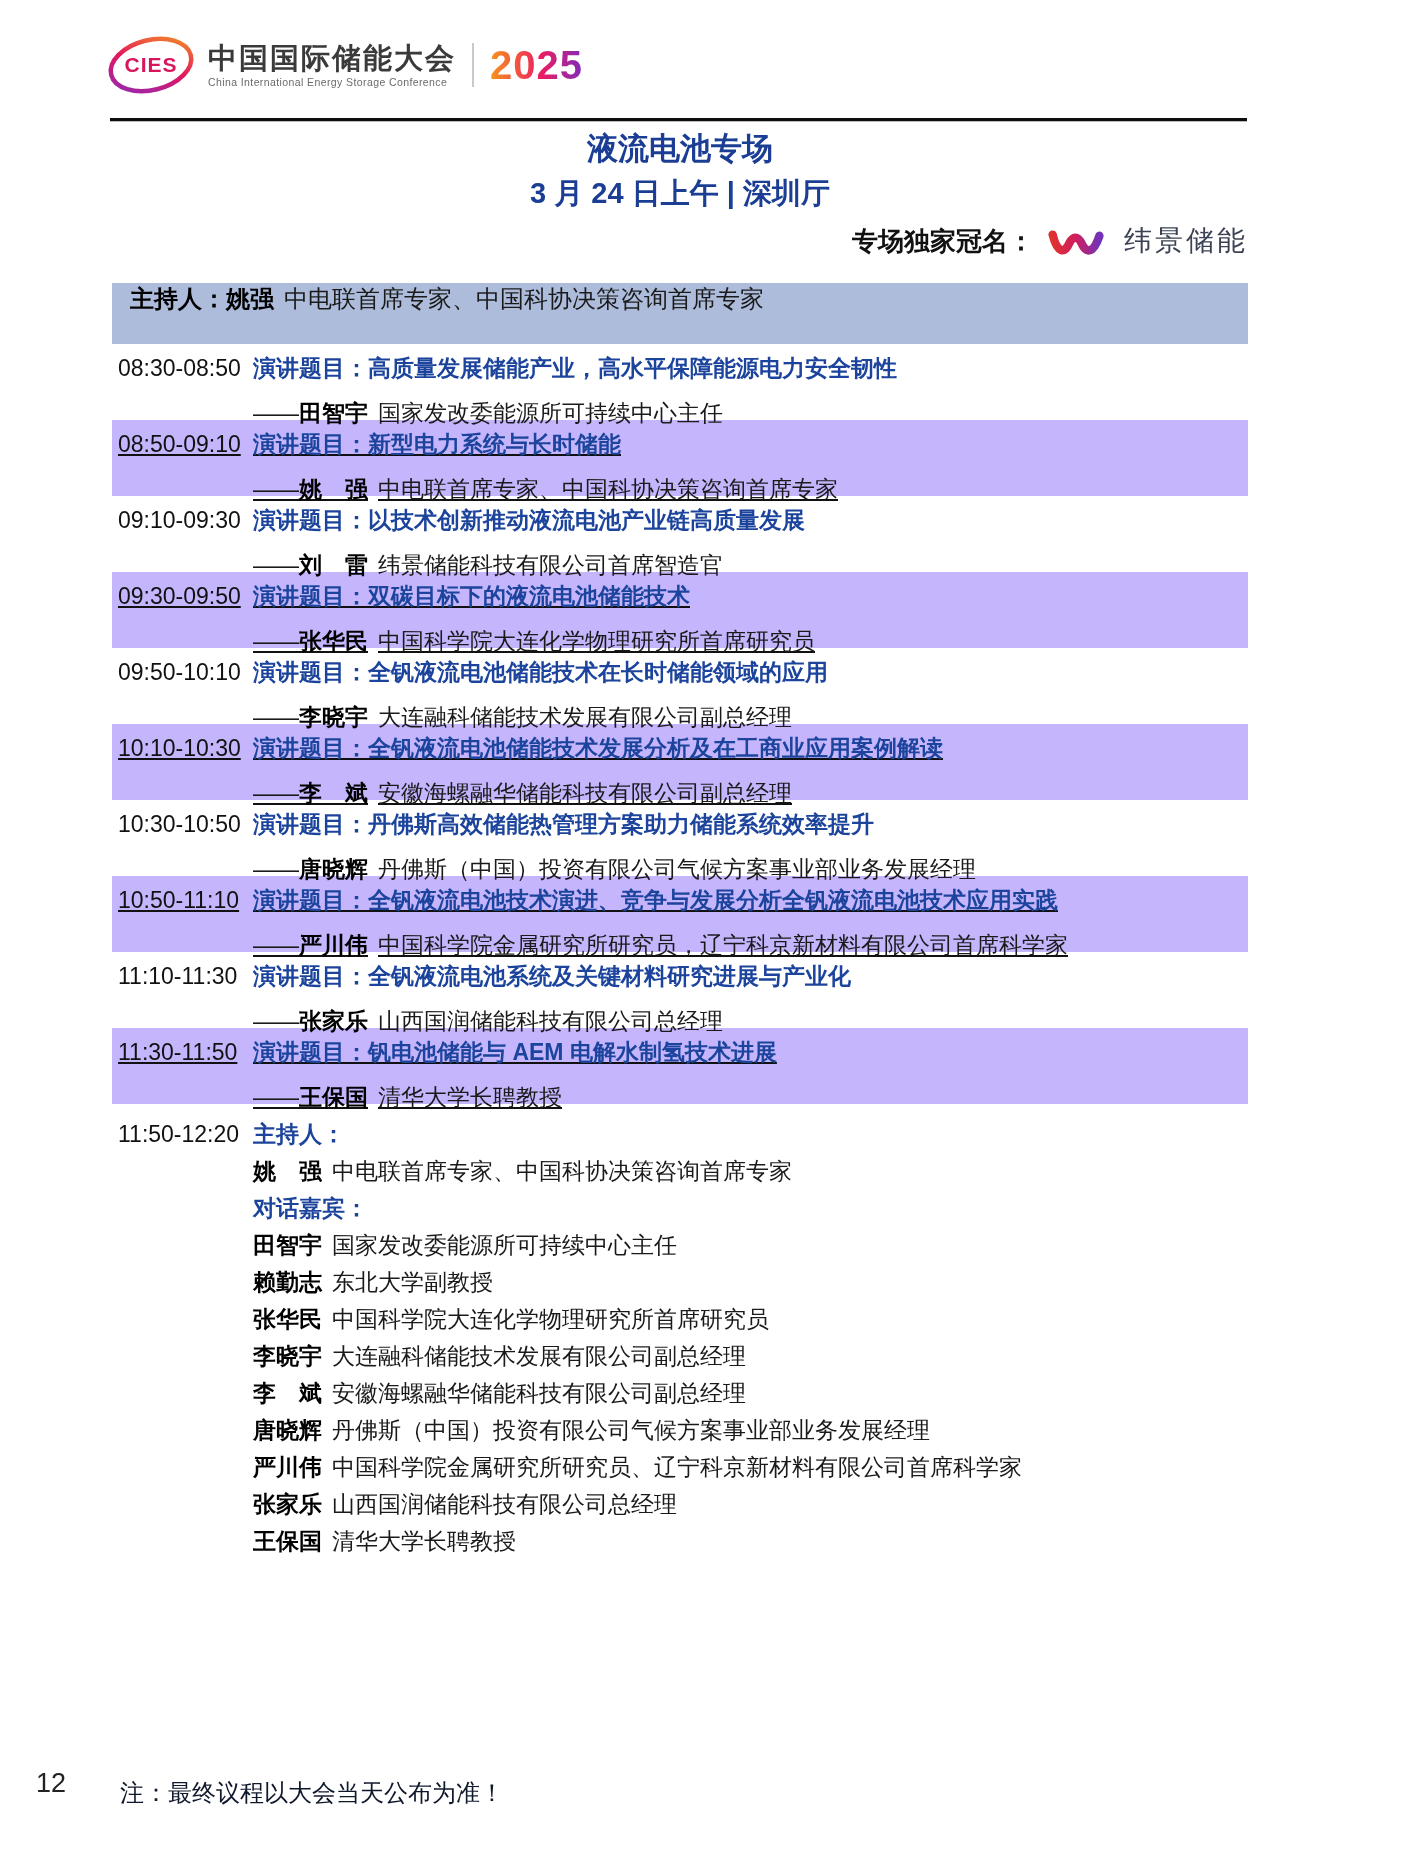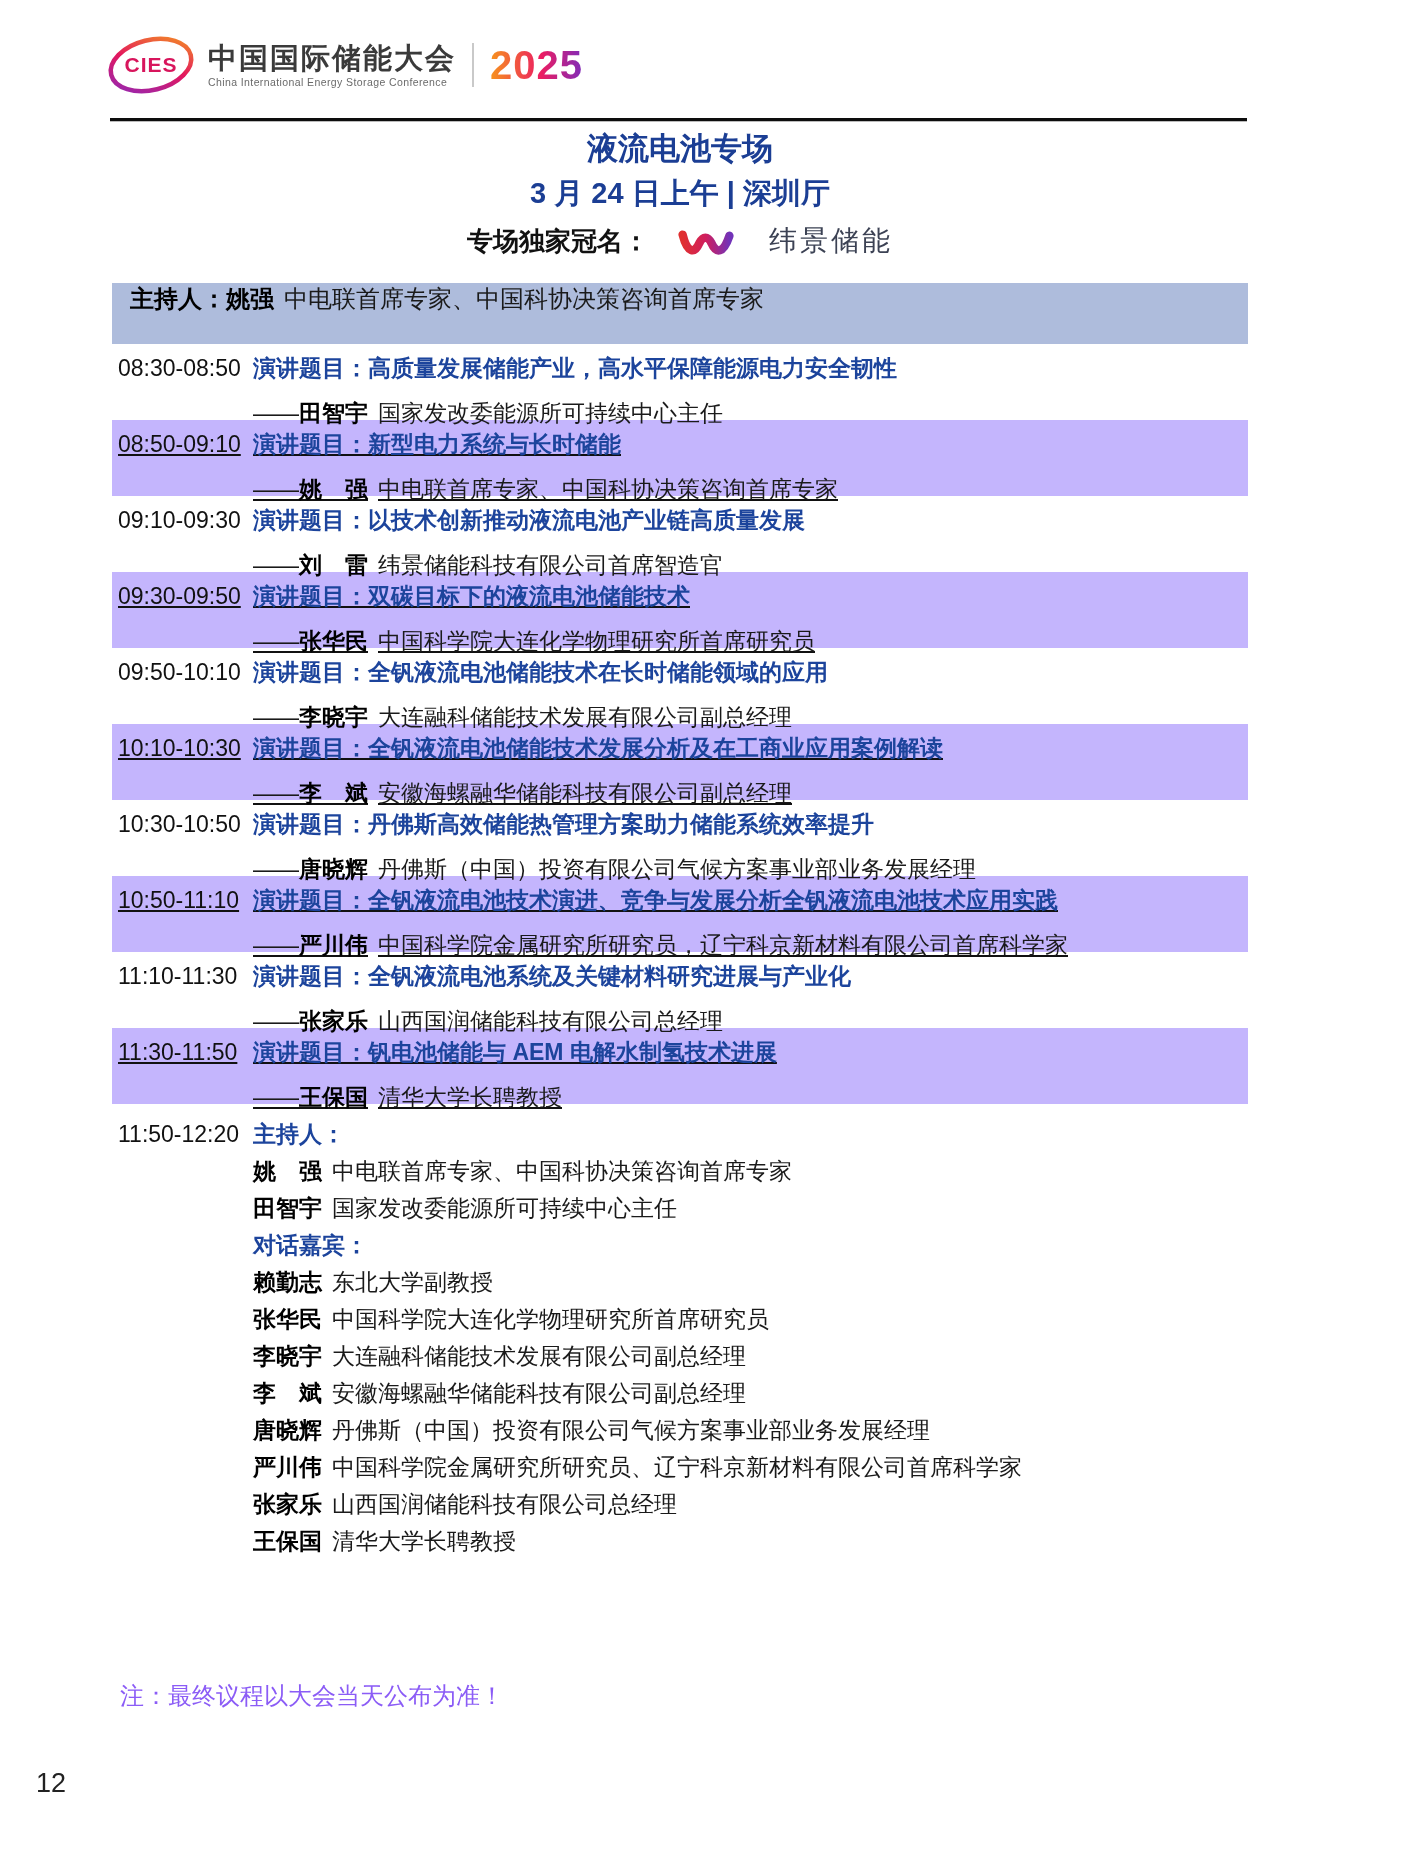--- a/index.html
+++ b/index.html
@@ -39,21 +39,21 @@
   .content{position:absolute;left:112px;top:0;width:1136px;}
   .spacer-top{height:131px;}
   .session-title{
     text-align:center;font-size:31px;font-weight:800;color:#1b3e94;line-height:36px;
   }
   .session-when{
     text-align:center;font-size:29px;font-weight:800;color:#1b3e94;line-height:34px;margin-top:9px;
   }
   .sponsor-line{
     margin-top:10px;height:42px;
-    display:flex;align-items:center;justify-content:center;gap:27px;
+    display:flex;align-items:center;justify-content:flex-end;gap:12px;
   }
   .sponsor-prefix{font-size:26px;font-weight:800;color:#111;}
   .wave-logo{flex:0 0 auto;margin-top:4px;}
   .sponsor-name{font-size:28px;font-weight:500;color:#3c4254;letter-spacing:3px;}
   
   .host-row{
     margin-top:21px;height:61px;background:#aebcdc;
     display:flex;align-items:flex-start;padding-left:18px;box-sizing:border-box;
     font-size:24px;
   }
@@ -71,21 +71,21 @@
   .talk .speaker .aff,.panel .aff{margin-left:10px;margin-top:10px;}
   
   .panel{
     display:grid;grid-template-columns:141px 1fr;
     padding-top:12px;box-sizing:border-box;
   }
   .panel .time{font-size:23px;color:#111;padding-left:6px;line-height:37px;}
   .panel .pline{font-size:23px;line-height:37px;color:#1a1a1a;}
   .panel .plabel{font-weight:800;color:#1c449c;}
   
-  .note{position:absolute;left:120px;top:1680px;font-size:24px;color:#8b5cf6;}
+  .note{position:absolute;left:120px;top:1777px;font-size:24px;color:#0f172a;}
   .pageno{position:absolute;left:36px;top:1768px;font-size:27px;color:#222;}
 </style>
 </head>
 <body>
 
 <div class="page">
 
   <div class="logo-row">
     <div class="cies-mark">
       <svg viewBox="0 0 90 62" width="90" height="62" aria-hidden="true">
@@ -213,22 +213,22 @@
         <div class="title">演讲题目：钒电池储能与 AEM 电解水制氢技术进展</div>
         <div class="speaker"><span>——</span><b>王保国</b><span class="aff">清华大学长聘教授</span></div>
       </div>
     </div>
 
     <div class="panel">
       <div class="time">11:50-12:20</div>
       <div>
         <div class="pline"><span class="plabel">主持人：</span></div>
         <div class="pline"><b>姚　强</b><span class="aff">中电联首席专家、中国科协决策咨询首席专家</span></div>
+        <div class="pline"><span class="plabel">对话嘉宾：</span></div>
         <div class="pline"><b>田智宇</b><span class="aff">国家发改委能源所可持续中心主任</span></div>
-        <div class="pline"><span class="plabel">对话嘉宾：</span></div>
         <div class="pline"><b>赖勤志</b><span class="aff">东北大学副教授</span></div>
         <div class="pline"><b>张华民</b><span class="aff">中国科学院大连化学物理研究所首席研究员</span></div>
         <div class="pline"><b>李晓宇</b><span class="aff">大连融科储能技术发展有限公司副总经理</span></div>
         <div class="pline"><b>李　斌</b><span class="aff">安徽海螺融华储能科技有限公司副总经理</span></div>
         <div class="pline"><b>唐晓辉</b><span class="aff">丹佛斯（中国）投资有限公司气候方案事业部业务发展经理</span></div>
         <div class="pline"><b>严川伟</b><span class="aff">中国科学院金属研究所研究员、辽宁科京新材料有限公司首席科学家</span></div>
         <div class="pline"><b>张家乐</b><span class="aff">山西国润储能科技有限公司总经理</span></div>
         <div class="pline"><b>王保国</b><span class="aff">清华大学长聘教授</span></div>
       </div>
     </div>

